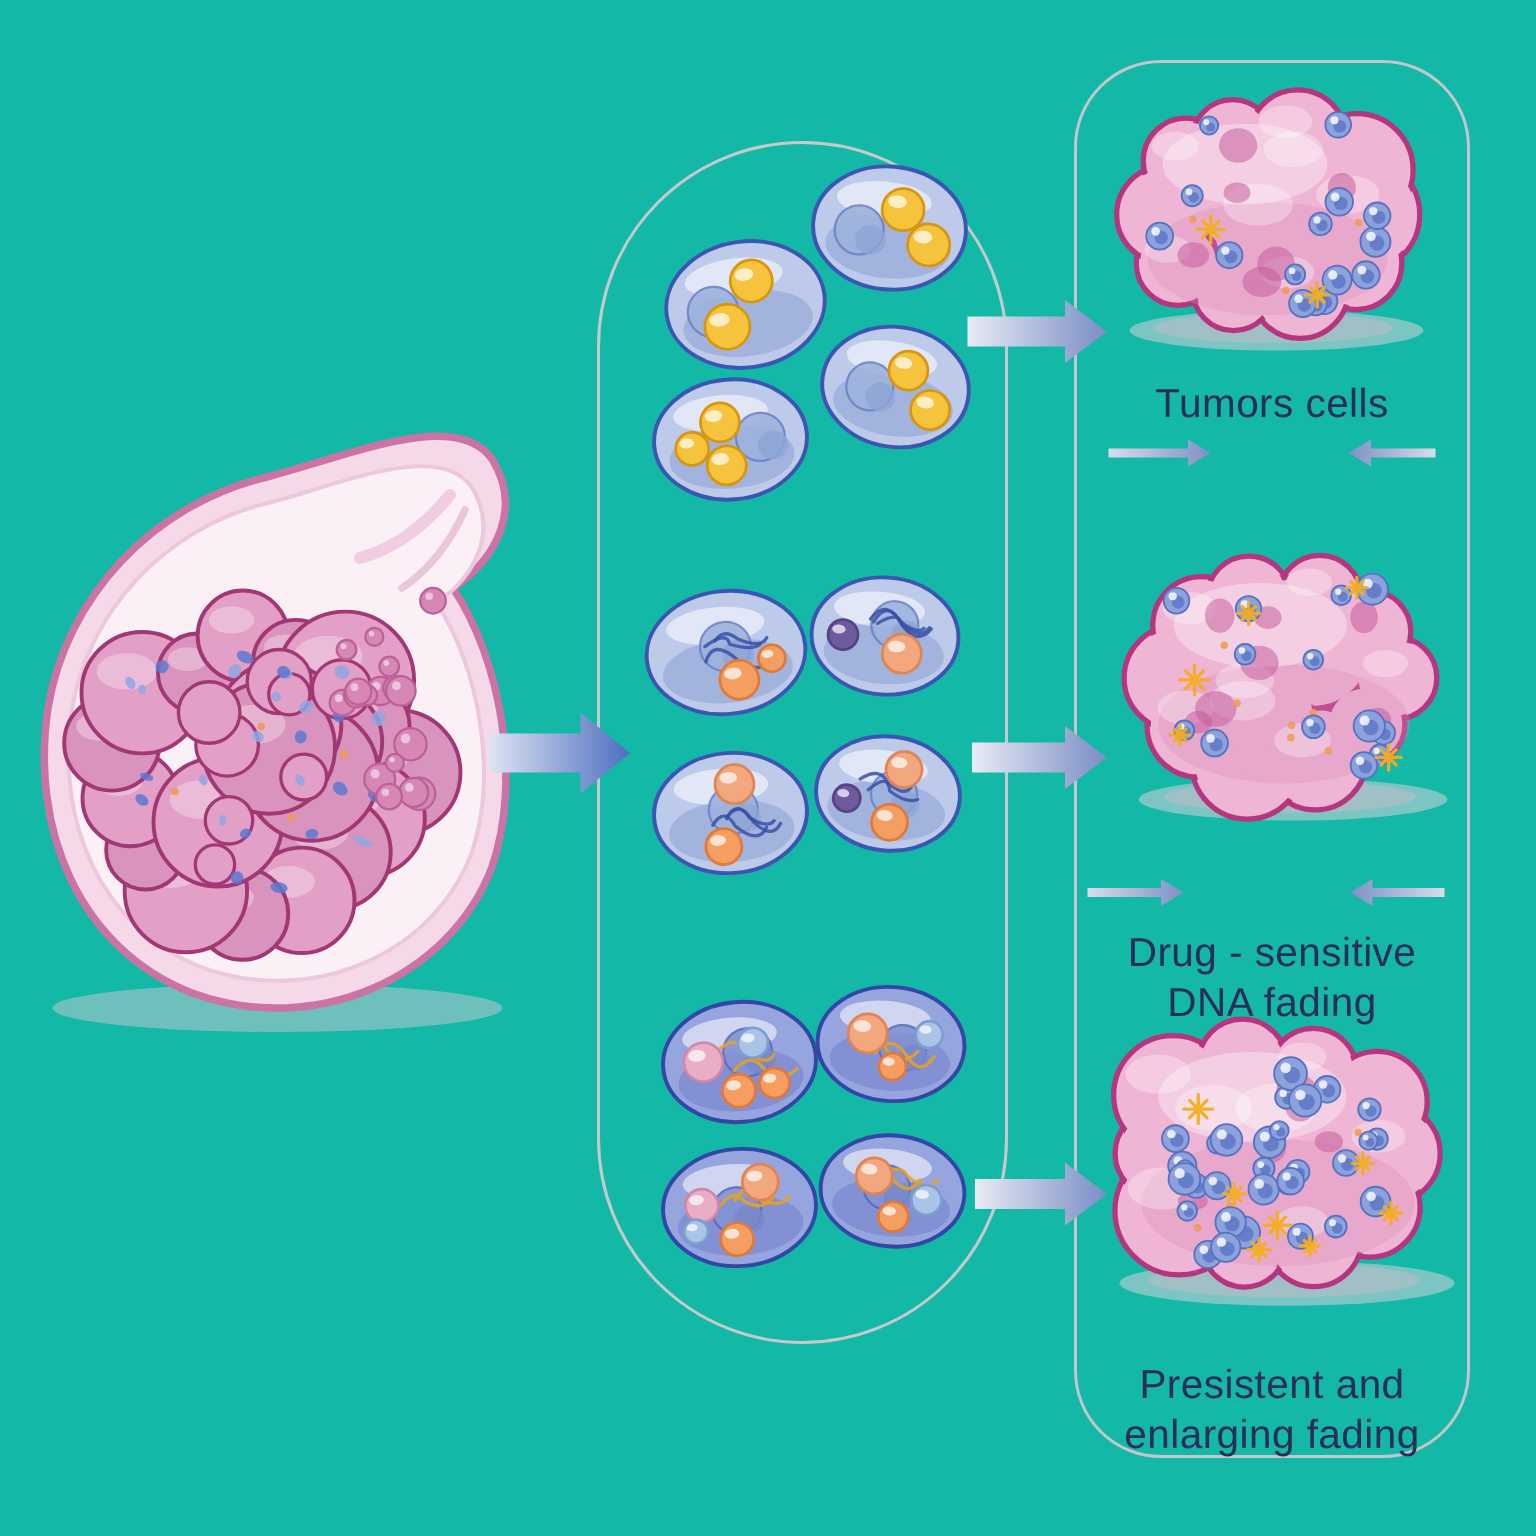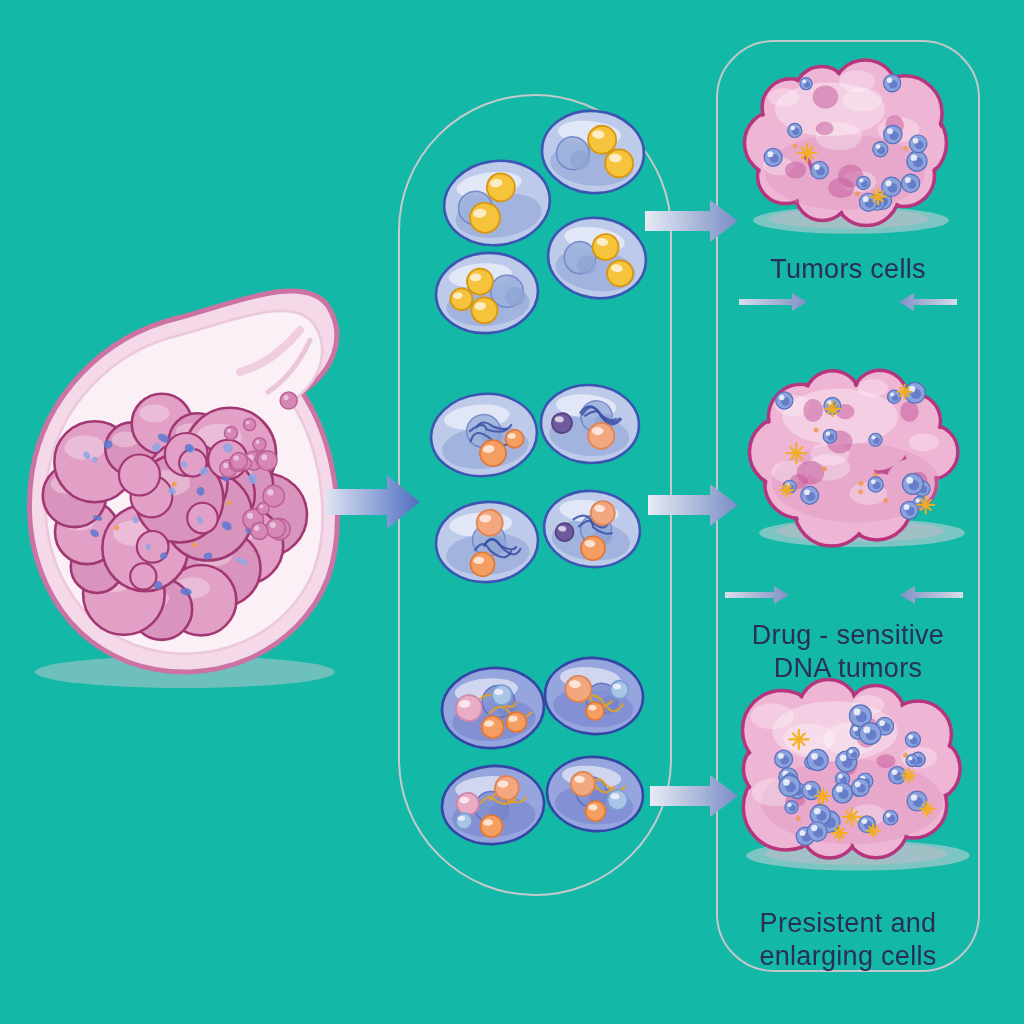--- a/index.html
+++ b/index.html
@@ -731,20 +731,20 @@
       <g>
         <polygon points="963,592 915,592 915,586 900,595 915,604 915,598 963,598" fill="url(#gr7)"></polygon>
       </g>
     </svg>
 
   <div id="outcome-label-1" class="outcome-label">
     <div>Tumors cells</div>
   </div>
   <div id="outcome-label-2" class="outcome-label">
     <div>Drug - sensitive</div>
-    <div>DNA tumors</div>
+    <div>DNA fading</div>
   </div>
   <div id="outcome-label-3" class="outcome-label">
     <div>Presistent and</div>
-    <div>enlarging cells</div>
+    <div>enlarging fading</div>
   </div>
 
 </div>
 
 </body></html>

